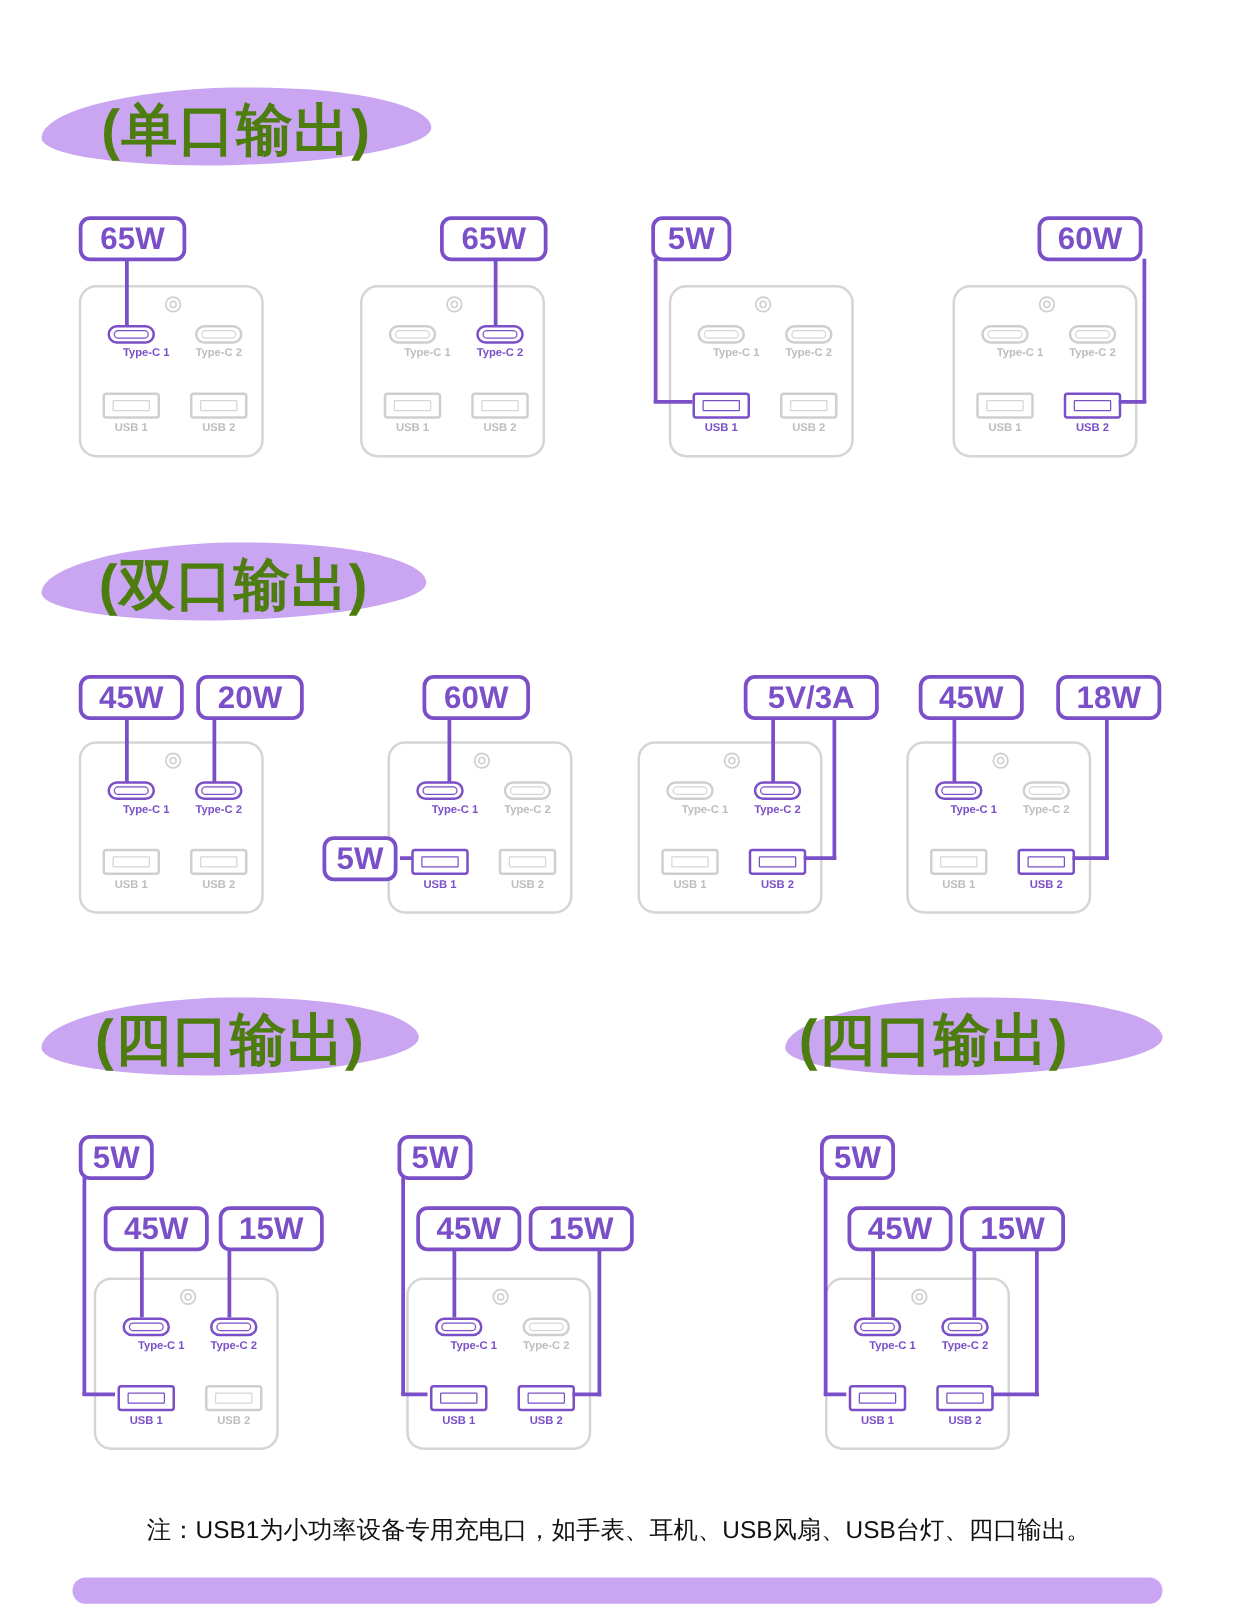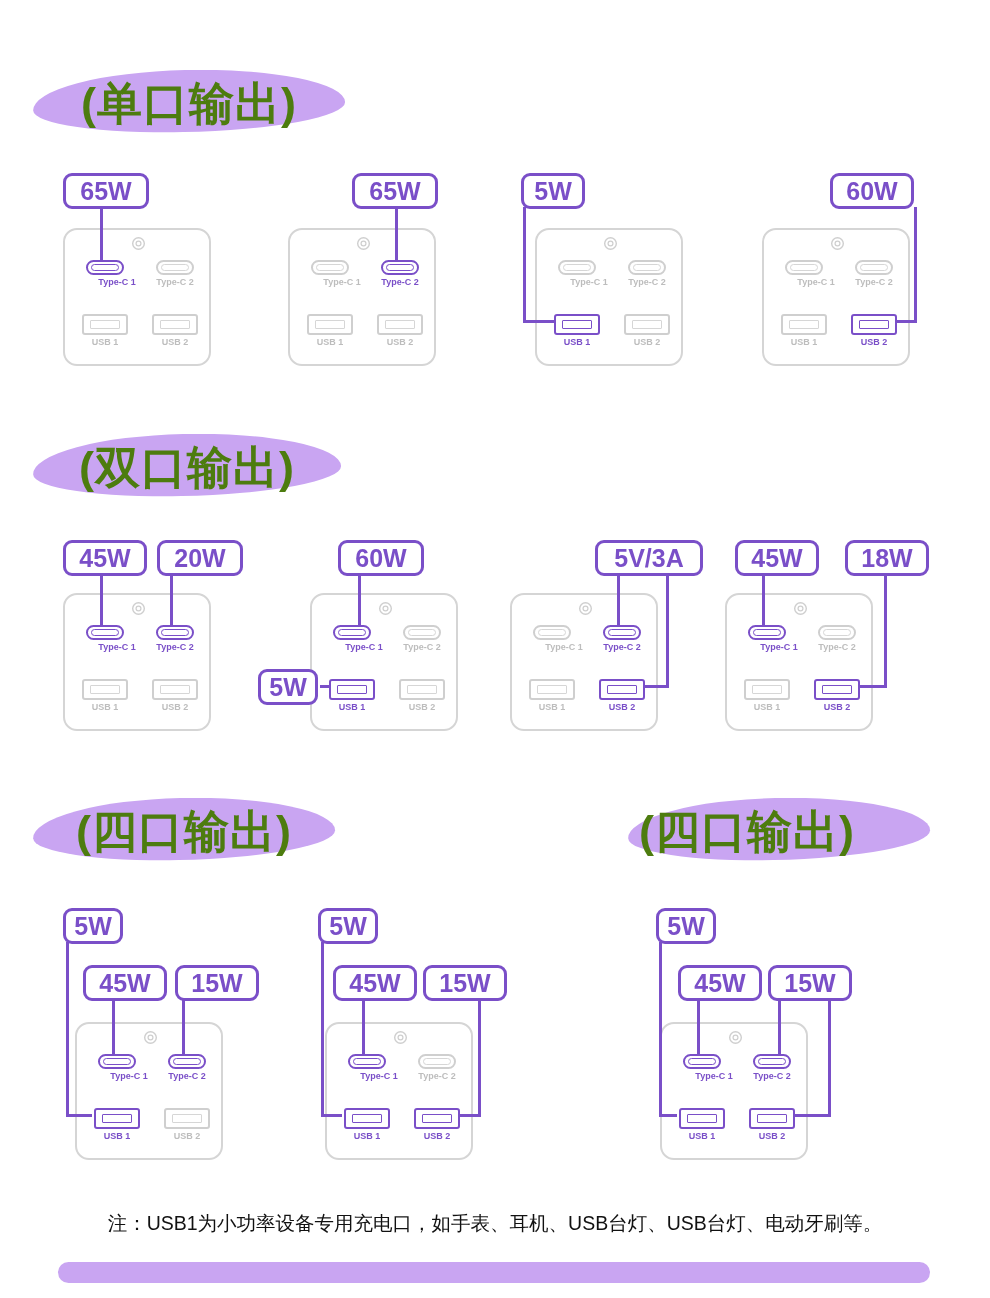--- a/index.html
+++ b/index.html
@@ -280,16 +280,16 @@
   <div class="plabel" style="left:656px;top:908px;width:60px">5W</div>
   <div class="line" style="left:659px;top:942px;width:3px;height:174px"></div>
   <div class="line" style="left:659px;top:1114px;width:18px;height:3px"></div>
   <div class="plabel" style="left:678px;top:965px;width:84px">45W</div>
   <div class="line" style="left:697px;top:999px;width:3px;height:55px"></div>
   <div class="plabel" style="left:768px;top:965px;width:84px">15W</div>
   <div class="line" style="left:778px;top:999px;width:3px;height:55px"></div>
   <div class="line" style="left:828px;top:999px;width:3px;height:118px"></div>
   <div class="line" style="left:793px;top:1114px;width:38px;height:3px"></div>
 
-  <div class="note">注：USB1为小功率设备专用充电口，如手表、耳机、USB台灯、USB台灯、电动牙刷等。</div>
+  <div class="note">注：USB1为小功率设备专用充电口，如手表、耳机、USB风扇、USB台灯、四口输出。</div>
   <div class="footer-bar"></div>
 
 </div>
 
 </body></html>

